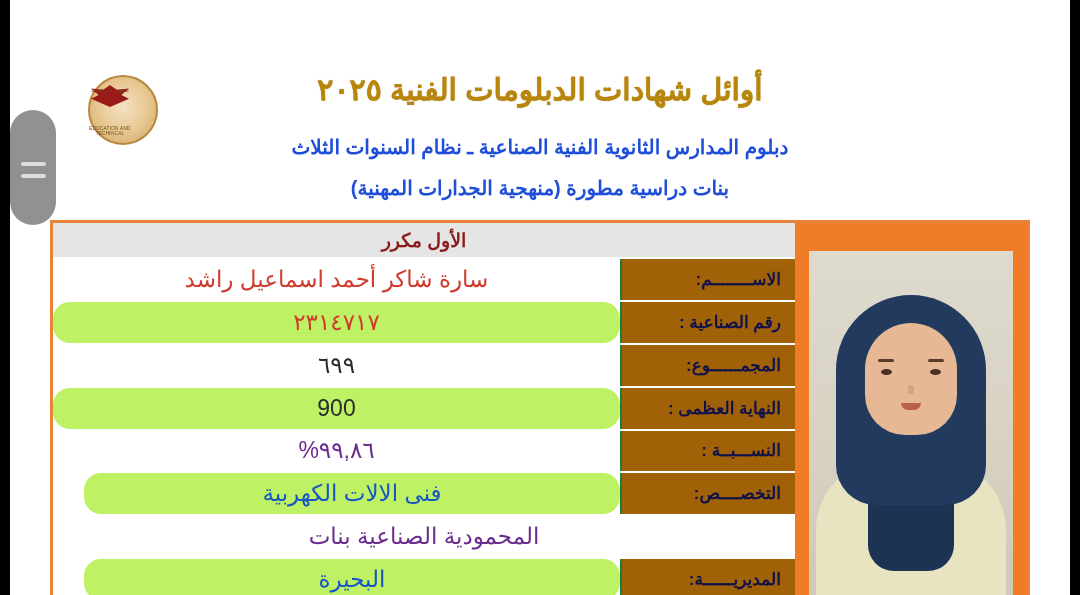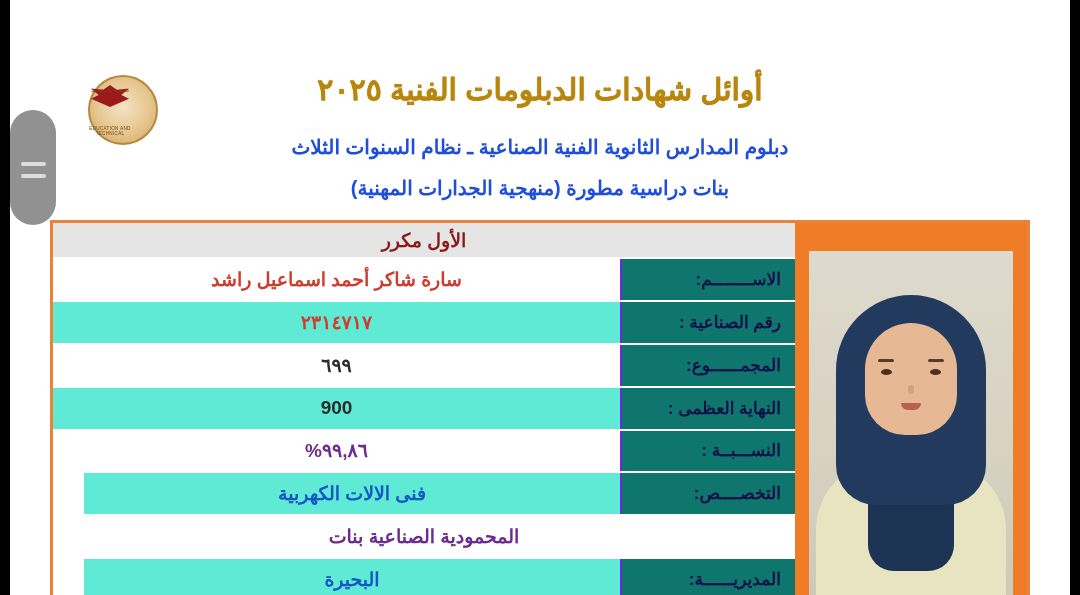--- a/index.html
+++ b/index.html
@@ -176,44 +176,44 @@
   .row {
     flex: 1 1 0;
     display: flex;
     flex-direction: row;
     border-bottom: 2px solid #ffffff;
     min-height: 0;
   }
   .row:last-child { border-bottom: none; }
   .cell-label {
     flex: 0 0 175px;
-    background: #0f766e;
-    border-left: 2px solid #6d28d9;
+    background: #a16207;
+    border-left: 2px solid #15803d;
     display: flex;
     align-items: center;
     justify-content: flex-start;
     padding-right: 14px;
     box-sizing: border-box;
     font-size: 17px;
     font-weight: bold;
     color: #11114a;
     letter-spacing: 0;
   }
   .cell-value {
     flex: 1;
     display: flex;
     align-items: center;
     justify-content: center;
-    font-size: 19px;
-    font-weight: bold;
+    font-size: 23px;
+    font-weight: normal;
     box-sizing: border-box;
     padding: 0 8px;
   }
   .v-white { background: #ffffff; }
-  .v-cream { background: #5eead4; }
+  .v-cream { background: #bef264; border-radius: 17px; }
   .c-red { color: #cf3b2d; }
   .c-dark { color: #2b2b2b; }
   .c-purple { color: #6b2b8f; }
   .c-blue { color: #1756c4; margin-left: 31px; }
 
   .card-left {
     flex: 1;
     background: #f07c28;
     position: relative;
   }

